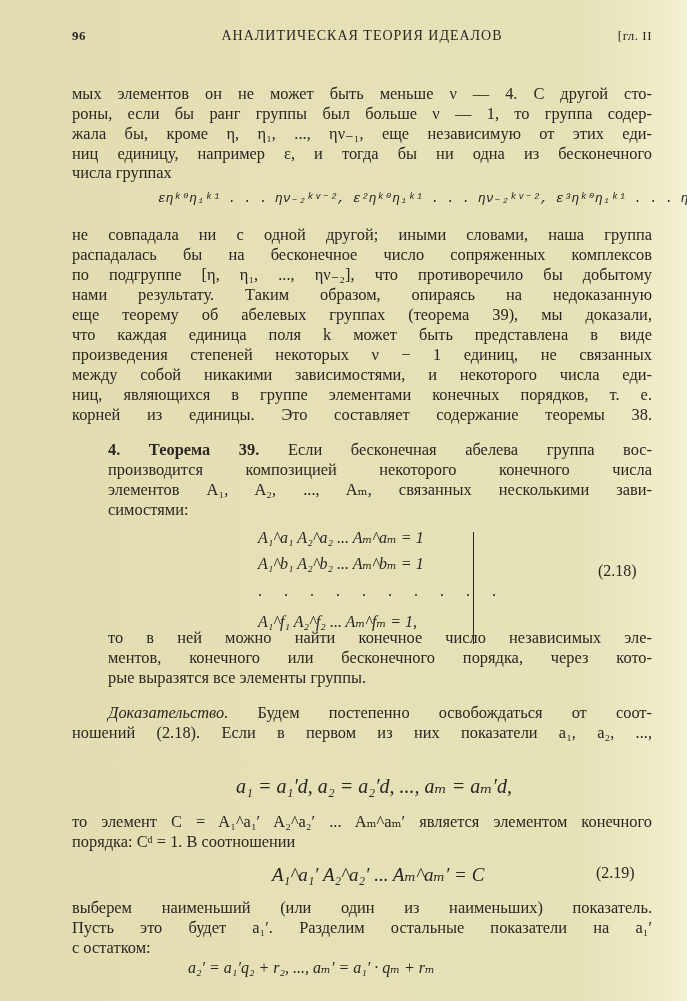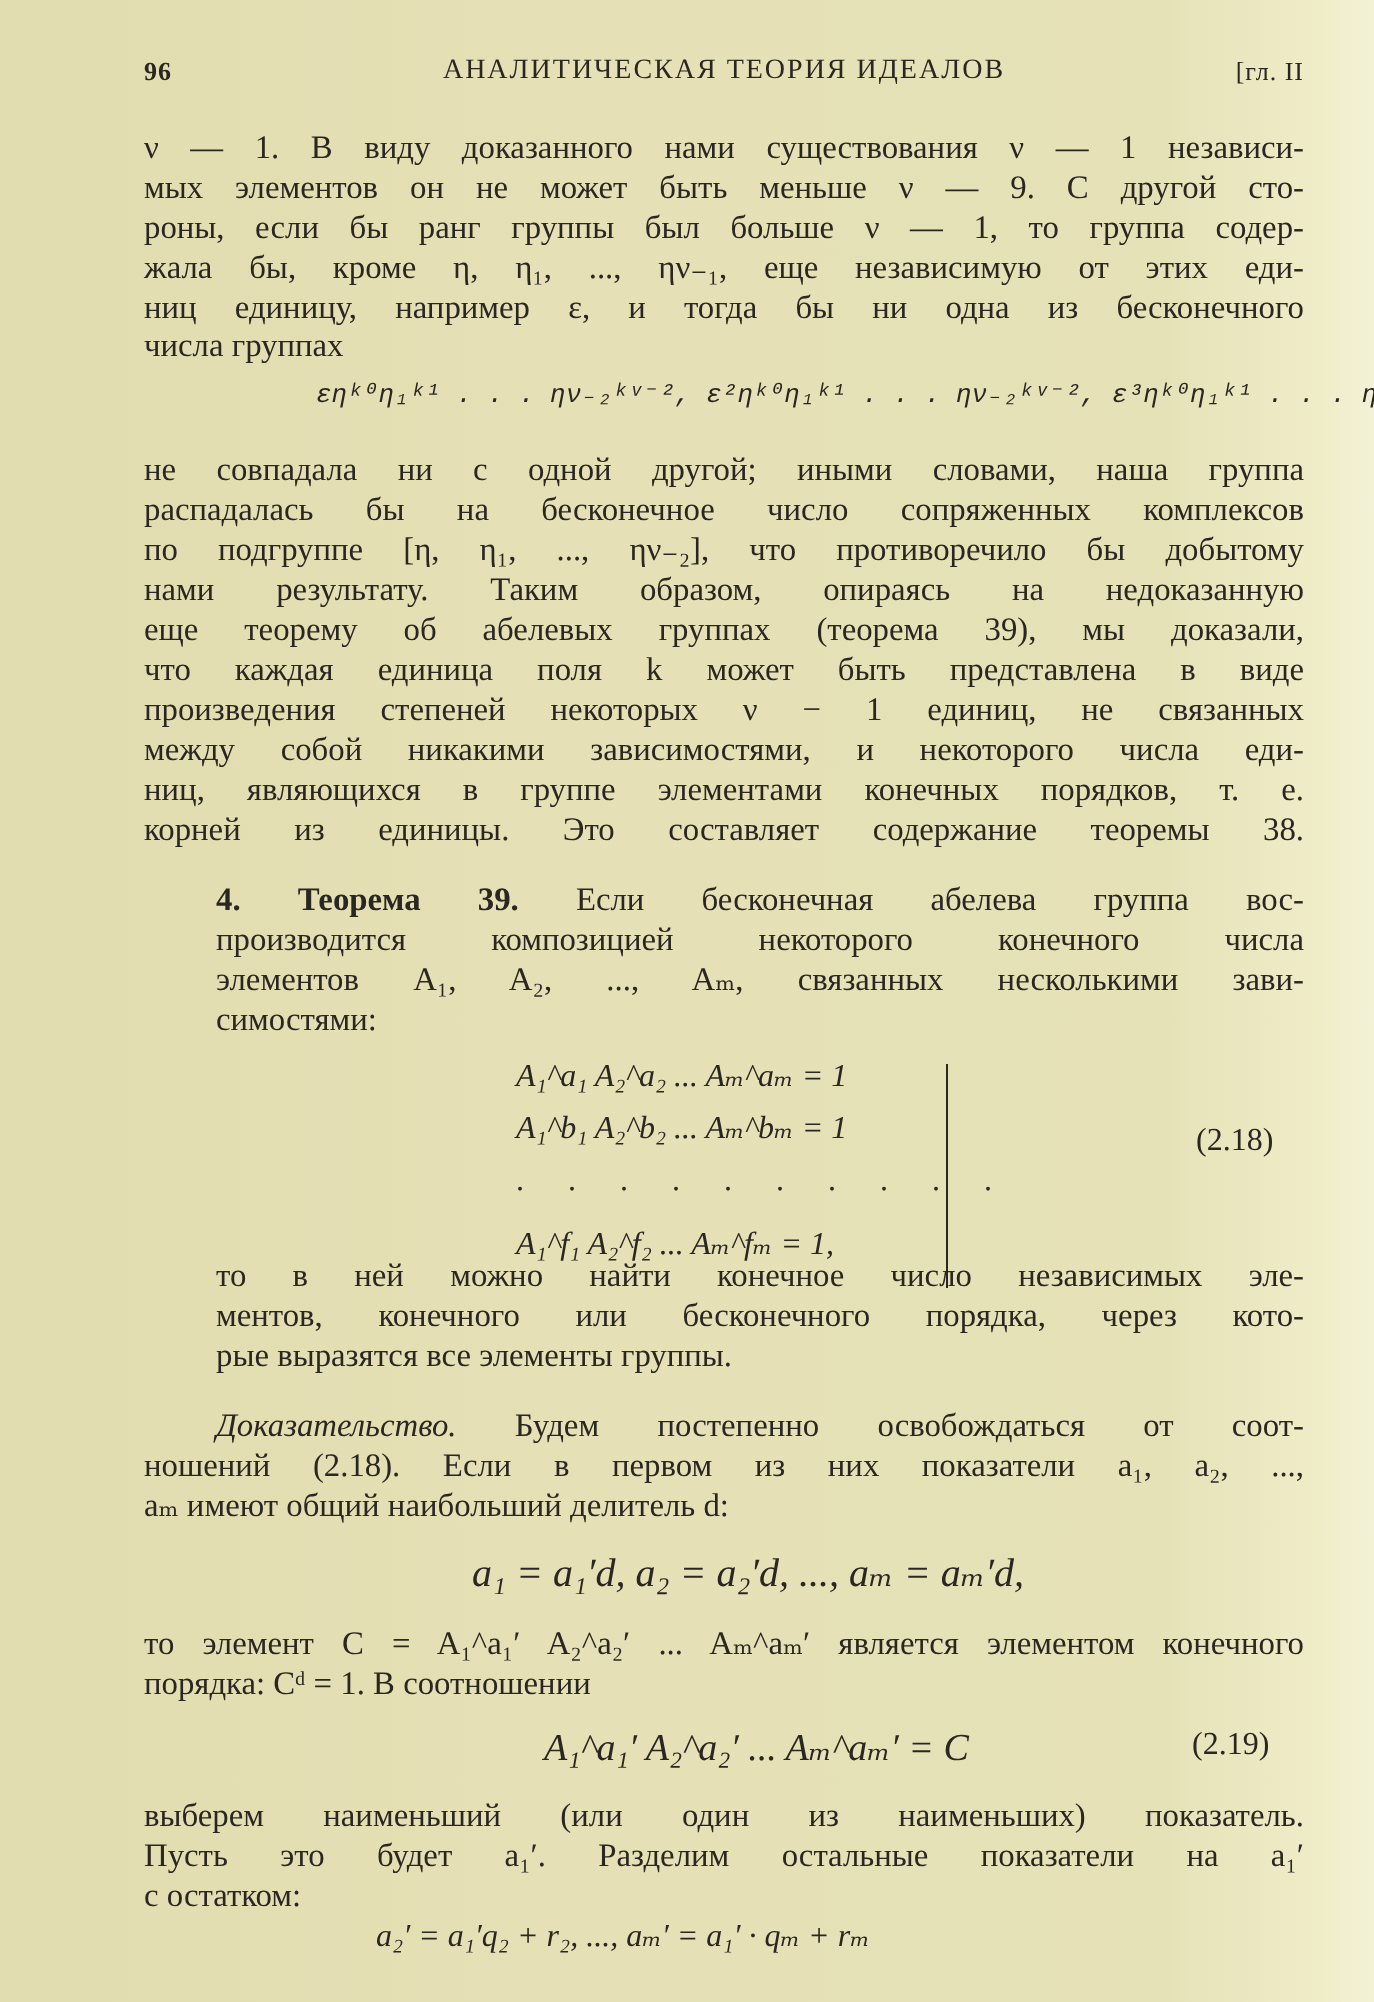--- a/index.html
+++ b/index.html
@@ -43,22 +43,21 @@
 <body>
 
 <div class="page">
 
   <div class="header">
     <span class="pno">96</span>
     <span class="title">АНАЛИТИЧЕСКАЯ ТЕОРИЯ ИДЕАЛОВ</span>
     <span class="chap">[гл. II</span>
   </div>
 
-  <div class="line" style="top:64px">ν — 1. В виду доказанного нами существования ν — 1 независи-</div>
-  <div class="line" style="top:84px">мых элементов он не может быть меньше ν — 9. С другой сто-</div>
+  <div class="line" style="top:84px">мых элементов он не может быть меньше ν — 4. С другой сто-</div>
   <div class="line" style="top:104px">роны, если бы ранг группы был больше ν — 1, то группа содер-</div>
   <div class="line" style="top:124px">жала бы, кроме η, η₁, ..., ην₋₁, еще независимую от этих еди-</div>
   <div class="line" style="top:144px">ниц единицу, например ε, и тогда бы ни одна из бесконечного</div>
   <div class="line last" style="top:163px">числа группах</div>
 
   <div class="formula" style="left:158px; top:190px; font-size:13px;font-family:Liberation Mono, monospace;">εηᵏ⁰η₁ᵏ¹ . . . ην₋₂ᵏᵛ⁻², ε²ηᵏ⁰η₁ᵏ¹ . . . ην₋₂ᵏᵛ⁻², ε³ηᵏ⁰η₁ᵏ¹ . . . ην₋₂ᵏᵛ⁻² . . .</div>
 
   <div class="line" style="top:225px">не совпадала ни с одной другой; иными словами, наша группа</div>
   <div class="line" style="top:245px">распадалась бы на бесконечное число сопряженных комплексов</div>
   <div class="line" style="top:265px">по подгруппе [η, η₁, ..., ην₋₂], что противоречило бы добытому</div>
@@ -89,21 +88,20 @@
 
   <div class="line thm" style="top:628px">то в ней можно найти конечное число независимых эле-</div>
   <div class="line thm" style="top:648px">ментов, конечного или бесконечного порядка, через кото-</div>
   <div class="line thm last" style="top:668px">рые выразятся все элементы группы.</div>
 
   <div class="line ind" style="top:703px">
     <i class="m">Доказательство.</i>
     <span>Будем постепенно освобождаться от соот-</span>
   </div>
   <div class="line" style="top:723px">ношений (2.18). Если в первом из них показатели a₁, a₂, ...,</div>
-  <div class="line last" style="top:743px">aₘ имеют общий наибольший делитель d:</div>
 
   <div class="formula" style="left:236px; top:774px; font-size:20px;">a₁ = a₁′d,   a₂ = a₂′d, ..., aₘ = aₘ′d,</div>
 
   <div class="line" style="top:812px">то элемент C = A₁^a₁′ A₂^a₂′ ... Aₘ^aₘ′ является элементом конечного</div>
   <div class="line last" style="top:832px">порядка: Cᵈ = 1. В соотношении</div>
 
   <div class="formula" style="left:272px; top:863px; font-size:19px;">A₁^a₁′ A₂^a₂′ ... Aₘ^aₘ′ = C</div>
   <div class="eqno" style="left:596px; top:864px">(2.19)</div>
 
   <div class="line" style="top:898px">выберем наименьший (или один из наименьших) показатель.</div>

